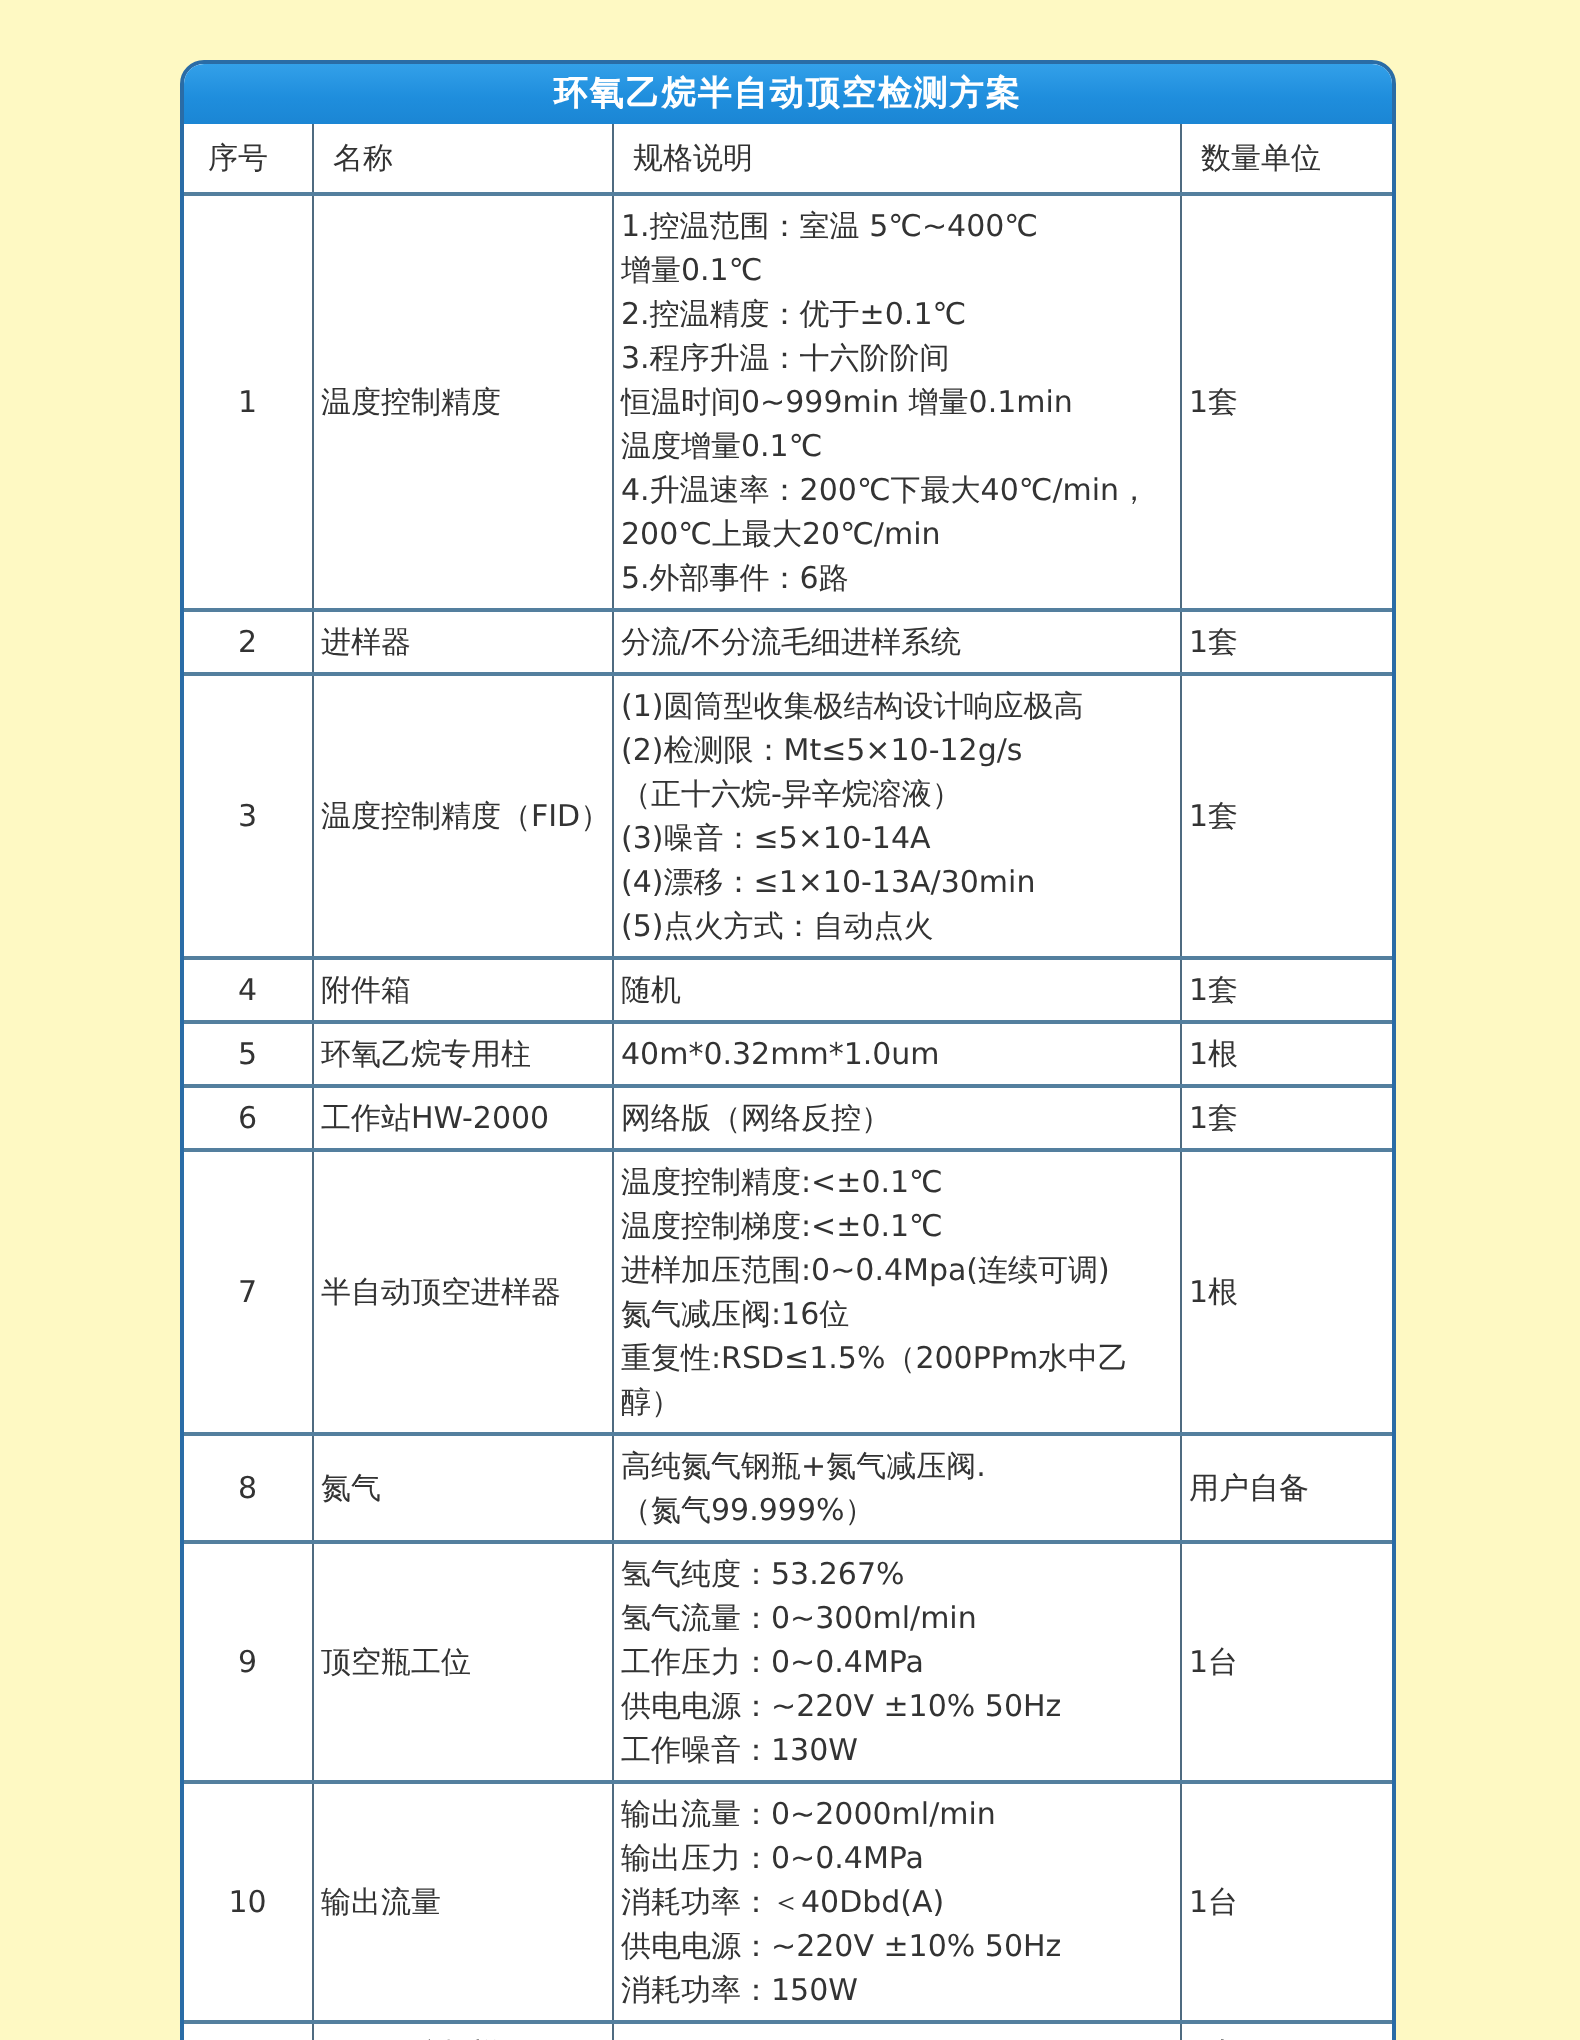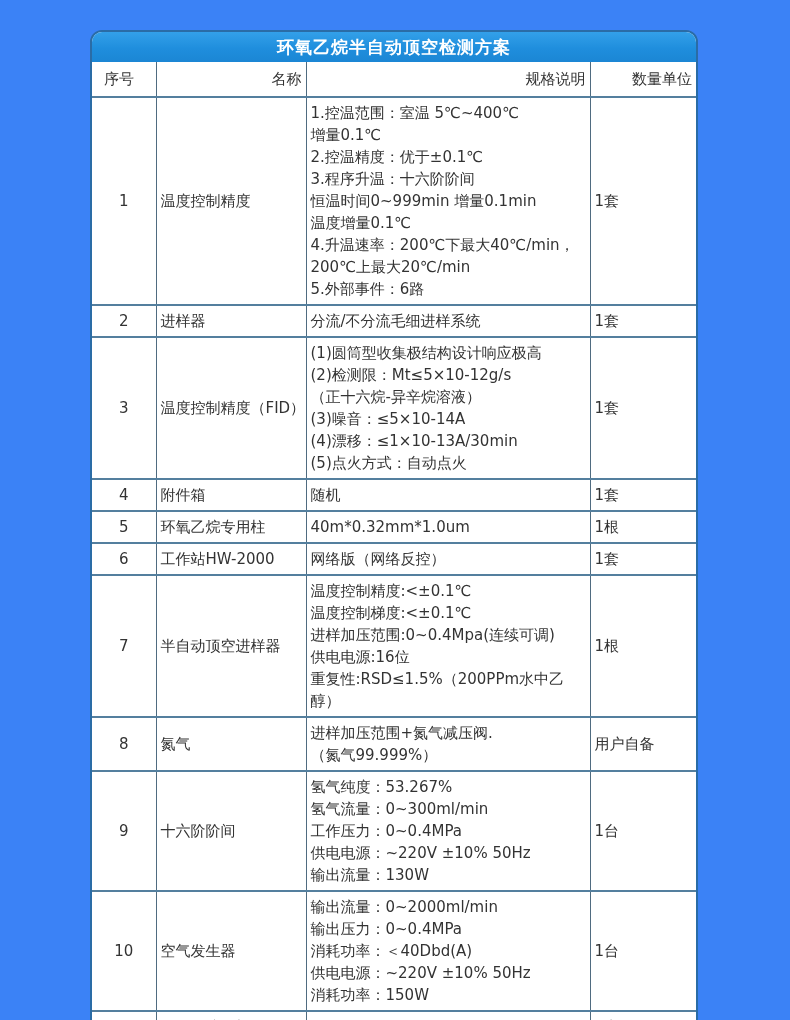--- a/index.html
+++ b/index.html
@@ -4,21 +4,21 @@
 <style>
   html, body {
     margin: 0;
     padding: 0;
     background: #ffffff;
   }
   .page {
     position: relative;
     width: 790px;
     height: 1020px;
-    background: #3b82f6;
+    background: #fef9c3;
     font-family: "DejaVu Sans", "Liberation Sans", sans-serif;
     color: #333333;
   }
   .card {
     position: absolute;
     left: 90px;
     top: 30px;
     width: 608px;
     border: 2px solid #2a6ca6;
     border-radius: 12px;
@@ -50,21 +50,21 @@
     border: 1px solid #4f6b80;
     border-top: 2px solid #547f9e;
     border-bottom: 2px solid #547f9e;
     font-size: 15px;
     font-weight: 400;
     vertical-align: middle;
     padding: 4px 4px;
     color: #333333;
   }
   table.spec th {
-    text-align: right;
+    text-align: left;
     height: 26px;
     padding-left: 10px;
     background: #ffffff;
   }
   table.spec th.h-no { text-align: left; padding-left: 12px; }
   td.cell-no {
     text-align: center;
     padding: 5px 2px;
   }
   td.cell-name {
@@ -172,49 +172,49 @@
             </td>
             <td class="cell-qty">1套</td>
           </tr>
           <tr>
             <td class="cell-no">7</td>
             <td class="cell-name">半自动顶空进样器</td>
             <td class="cell-spec">
               <div class="spec-line">温度控制精度:&lt;±0.1℃</div>
               <div class="spec-line">温度控制梯度:&lt;±0.1℃</div>
               <div class="spec-line">进样加压范围:0~0.4Mpa(连续可调)</div>
-              <div class="spec-line">供电电源:16位</div>
+              <div class="spec-line">氮气减压阀:16位</div>
               <div class="spec-line">重复性:RSD≤1.5%（200PPm水中乙醇）</div>
             </td>
             <td class="cell-qty">1根</td>
           </tr>
           <tr>
             <td class="cell-no">8</td>
             <td class="cell-name">氮气</td>
             <td class="cell-spec">
-              <div class="spec-line">进样加压范围+氮气减压阀.</div>
+              <div class="spec-line">高纯氮气钢瓶+氮气减压阀.</div>
               <div class="spec-line">（氮气99.999%）</div>
             </td>
             <td class="cell-qty">用户自备</td>
           </tr>
           <tr>
             <td class="cell-no">9</td>
-            <td class="cell-name">十六阶阶间</td>
+            <td class="cell-name">顶空瓶工位</td>
             <td class="cell-spec">
               <div class="spec-line">氢气纯度：53.267%</div>
               <div class="spec-line">氢气流量：0~300ml/min</div>
               <div class="spec-line">工作压力：0~0.4MPa</div>
               <div class="spec-line">供电电源：~220V ±10% 50Hz</div>
-              <div class="spec-line">输出流量：130W</div>
+              <div class="spec-line">工作噪音：130W</div>
             </td>
             <td class="cell-qty">1台</td>
           </tr>
           <tr>
             <td class="cell-no">10</td>
-            <td class="cell-name">空气发生器</td>
+            <td class="cell-name">输出流量</td>
             <td class="cell-spec">
               <div class="spec-line">输出流量：0~2000ml/min</div>
               <div class="spec-line">输出压力：0~0.4MPa</div>
               <div class="spec-line">消耗功率：＜40Dbd(A)</div>
               <div class="spec-line">供电电源：~220V ±10% 50Hz</div>
               <div class="spec-line">消耗功率：150W</div>
             </td>
             <td class="cell-qty">1台</td>
           </tr>
           <tr>

